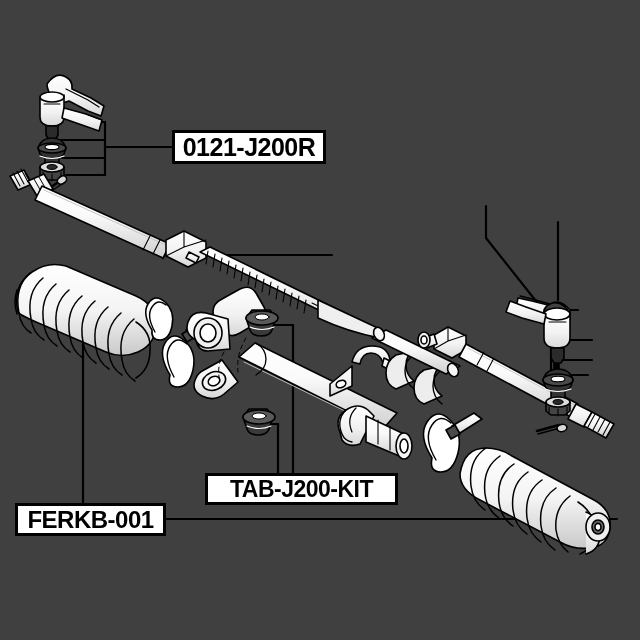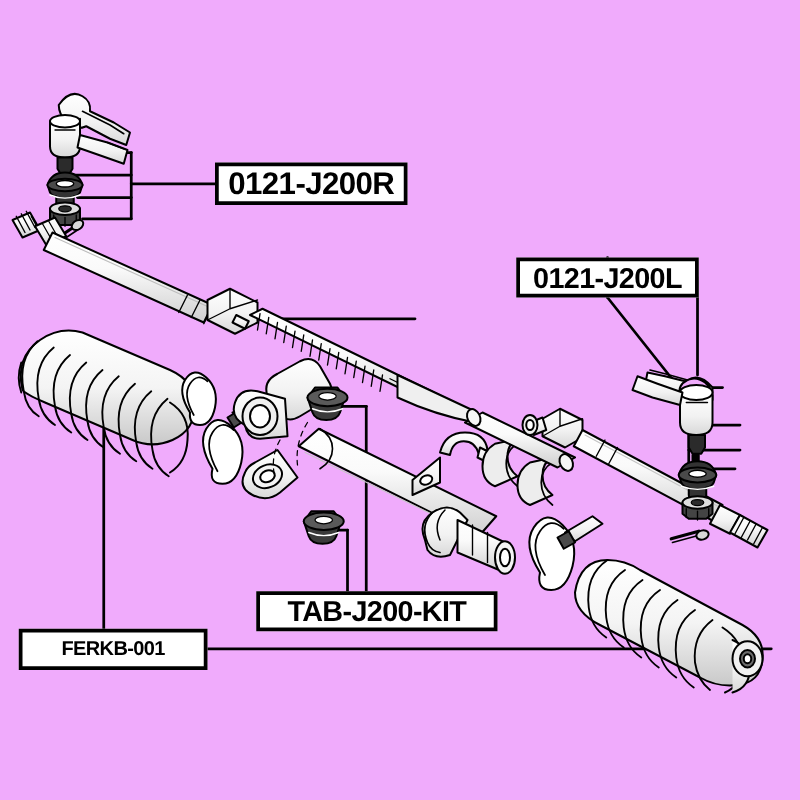--- a/index.html
+++ b/index.html
@@ -4,21 +4,21 @@
 <style>
   html, body {
     margin: 0;
     padding: 0;
     background: #ffffff;
   }
   #root {
     position: relative;
     width: 640px;
     height: 640px;
-    background: #f0abfc;
+    background: #404040;
     font-family: "Liberation Sans", sans-serif;
     overflow: hidden;
   }
   #diagram-svg {
     position: absolute;
     left: 0;
     top: 0;
     width: 640px;
     height: 640px;
   }
@@ -348,20 +348,19 @@
         <path d="M537 431 l22 -6" stroke-width="2.6"></path>
         <path d="M538 434 l22 -6" stroke-width="1.3"></path>
         <ellipse cx="562" cy="428" rx="5" ry="3.6" transform="rotate(-15 562 428)" fill="#d8d8d8" stroke="#000"></ellipse>
       </g>
 
     </g>
   </svg>
 
   <div class="partlabel" style="left:172px; top:130px; width:154px; height:34px; font-size:25px;">0121-J200R</div>
 
-  <div class="partlabel" style="left:413px; top:206px; width:146px; height:32px; font-size:23px;">0121-J200L</div>
 
 
   <div class="partlabel" style="left:205px; top:473px; width:193px; height:32px; font-size:23px;">TAB-J200-KIT</div>
 
-  <div class="partlabel" style="left:15px; top:503px; width:151px; height:33px; font-size:16px;">FERKB-001</div>
+  <div class="partlabel" style="left:15px; top:503px; width:151px; height:33px; font-size:24px;">FERKB-001</div>
 
 </div>
 
 </body></html>

